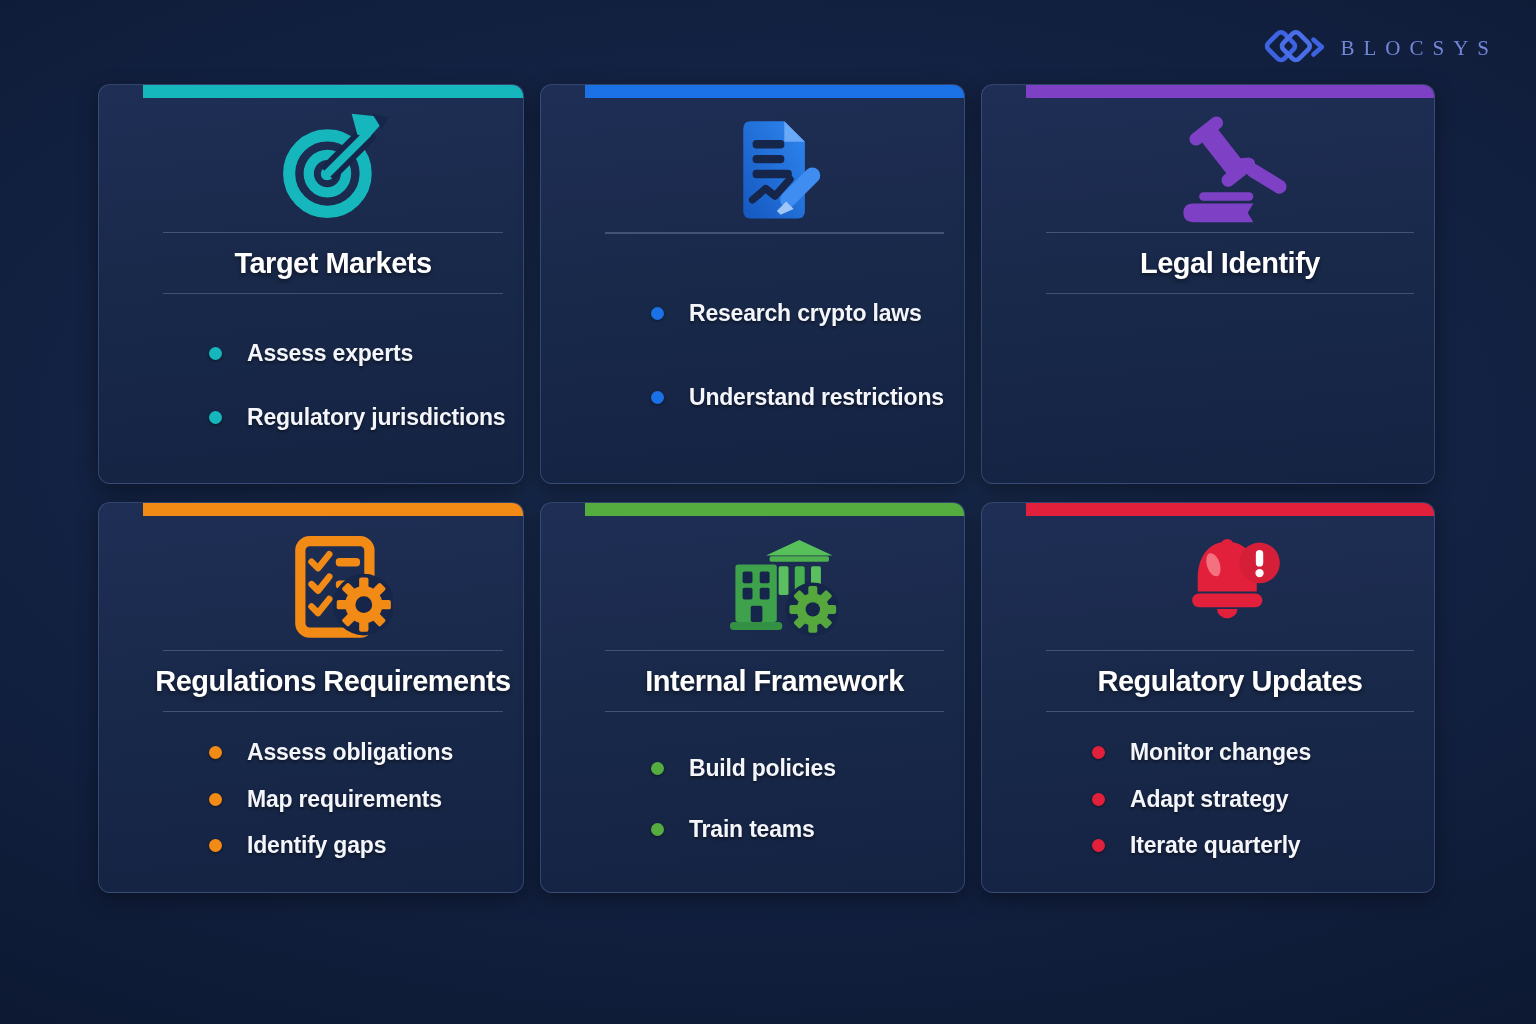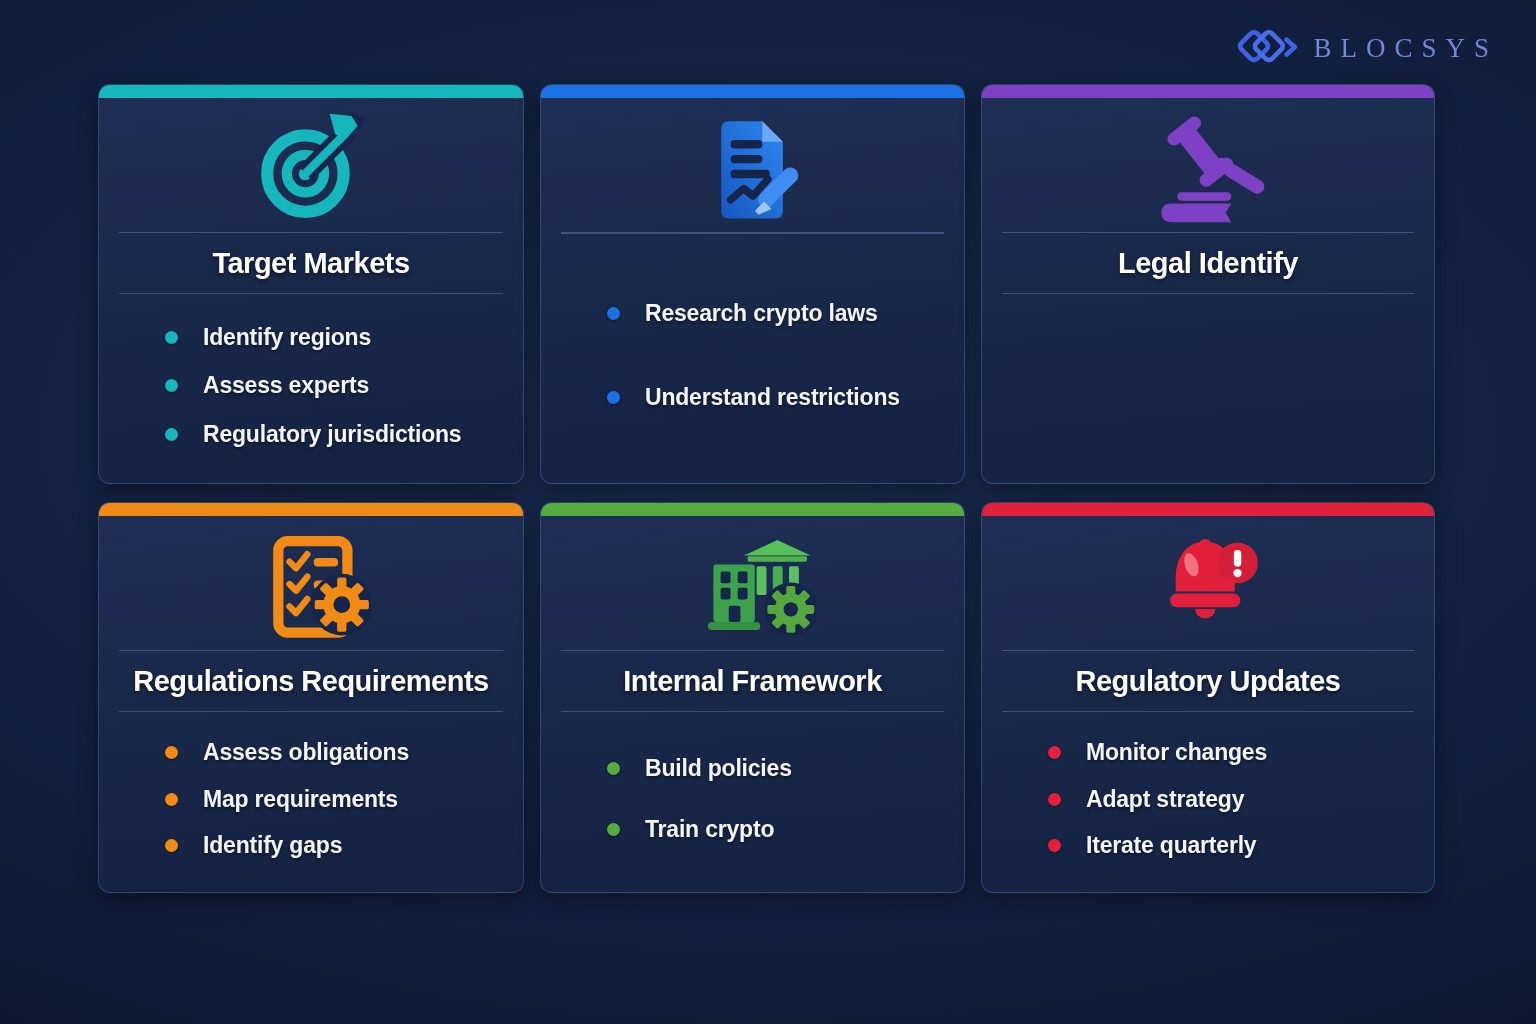--- a/index.html
+++ b/index.html
@@ -4,35 +4,36 @@
 <style>
   html,body{margin:0;padding:0;}
   body{
     width:1536px;height:1024px;position:relative;overflow:hidden;
     background:radial-gradient(120% 95% at 50% 42%, #182a4b 0%, #122040 46%, #0c1830 78%, #081226 100%);
     font-family:"Liberation Sans", sans-serif;
   }
   
   .logo{position:absolute;top:22px;right:38px;display:flex;align-items:center;gap:10px;}
   .logo-text{
-    font-family:"Liberation Serif", serif;font-size:27px;font-weight:400;
+    font-family:"Liberation Serif", serif;font-size:21px;font-weight:400;
     color:#7287d8;letter-spacing:9px;line-height:1;
   }
   
   .grid{
     position:absolute;left:98px;top:84px;
     display:grid;grid-template-columns:426px 425px 454px;grid-template-rows:400px 391px;
     column-gap:16px;row-gap:18px;
   }
   .card{
     display:flex;flex-direction:column;
     background:linear-gradient(175deg,#1f2e55 0%,#182848 55%,#152343 100%);
     border:1px solid rgba(126,156,212,.28);
     border-radius:12px;overflow:hidden;
     box-shadow:0 6px 20px rgba(0,0,0,.38);
+    padding-left:44px;
   }
   .bar{height:13px;flex:0 0 auto;background:var(--accent);}
   .icon-area{flex:0 0 128px;display:flex;align-items:center;justify-content:center;padding-top:6px;}
   .divider{height:1px;background:rgba(168,190,230,.28);margin:0 20px;flex:0 0 auto;}
   .title{
     margin:0;flex:0 0 auto;line-height:60px;text-align:center;white-space:nowrap;
     font-size:29px;font-weight:700;letter-spacing:-0.5px;color:#ffffff;
     text-shadow:0 2px 4px rgba(0,0,0,.5);
   }
   .items{
@@ -73,24 +74,20 @@
         <line x1="54" y1="66" x2="100" y2="20" stroke="#16254a" stroke-width="21"></line>
         <line x1="52" y1="68" x2="97" y2="23" stroke="currentColor" stroke-width="9" stroke-linecap="round"></line>
         <polygon points="86,24 80,2 118,6 98,28" fill="currentColor"></polygon>
         <polygon points="102,2 120,6 112,18" fill="#16254a"></polygon>
       </svg>
     </div>
     <div class="divider"></div>
     <h2 class="title">Target Markets</h2>
     <div class="divider"></div>
     <ul class="items">
-      <li class="item">
-          <span class="dot"></span>
-          <span class="item-label">Identify regions</span>
-        </li>
       <li class="item">
           <span class="dot"></span>
           <span class="item-label">Assess experts</span>
         </li>
       <li class="item">
           <span class="dot"></span>
           <span class="item-label">Regulatory jurisdictions</span>
         </li>
     </ul>
   </section>
@@ -228,21 +225,21 @@
     <div class="divider"></div>
     <h2 class="title">Internal Framework</h2>
     <div class="divider"></div>
     <ul class="items">
       <li class="item">
           <span class="dot"></span>
           <span class="item-label">Build policies</span>
         </li>
       <li class="item">
           <span class="dot"></span>
-          <span class="item-label">Train crypto</span>
+          <span class="item-label">Train teams</span>
         </li>
     </ul>
   </section>
 
   <section class="card" style="--accent: #e3203c;">
     <div class="bar"></div>
     <div class="icon-area">
       <svg class="icon-svg" width="120" height="112" viewBox="0 0 130 120" style="color:var(--accent)">
         <circle cx="62" cy="16" r="7" fill="currentColor"></circle>
         <path d="M62 12 C40 12 30 31 30 51 L30 66 L94 66 L94 51 C94 31 84 12 62 12 Z" fill="currentColor"></path>

